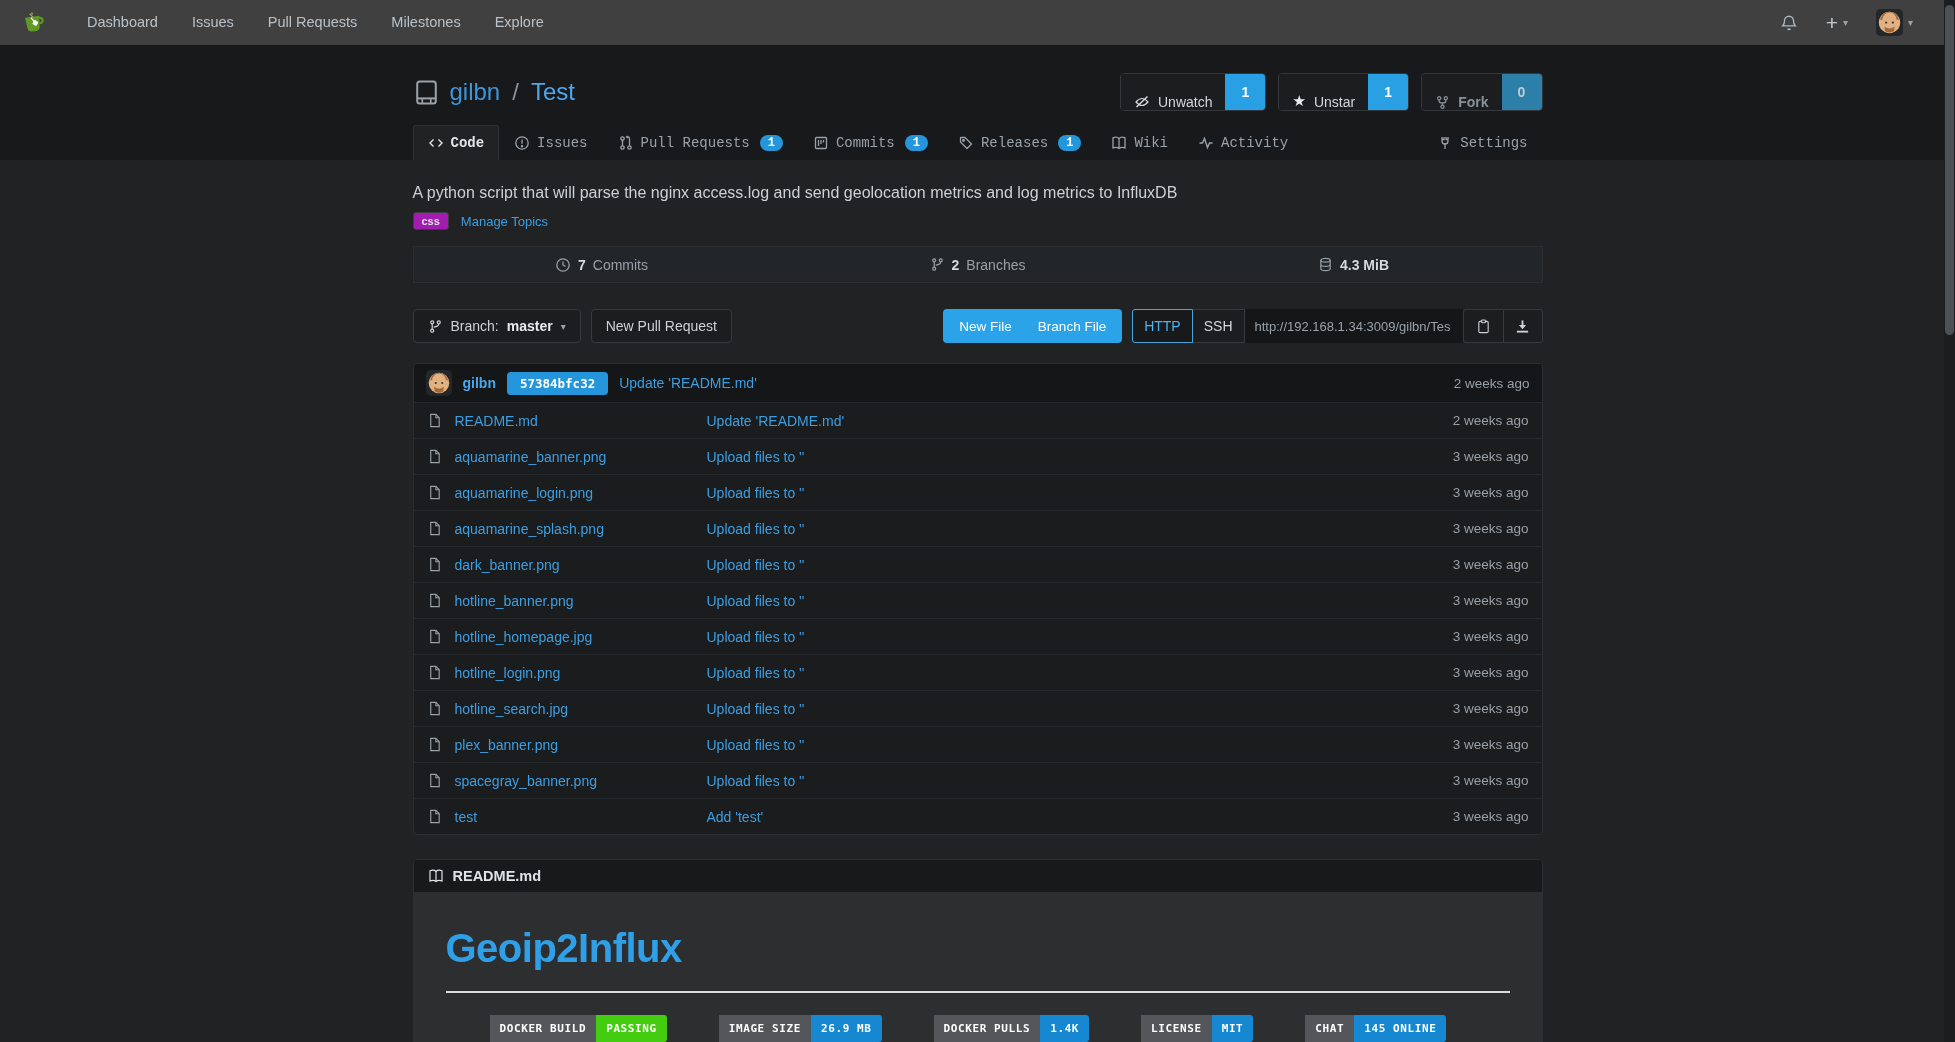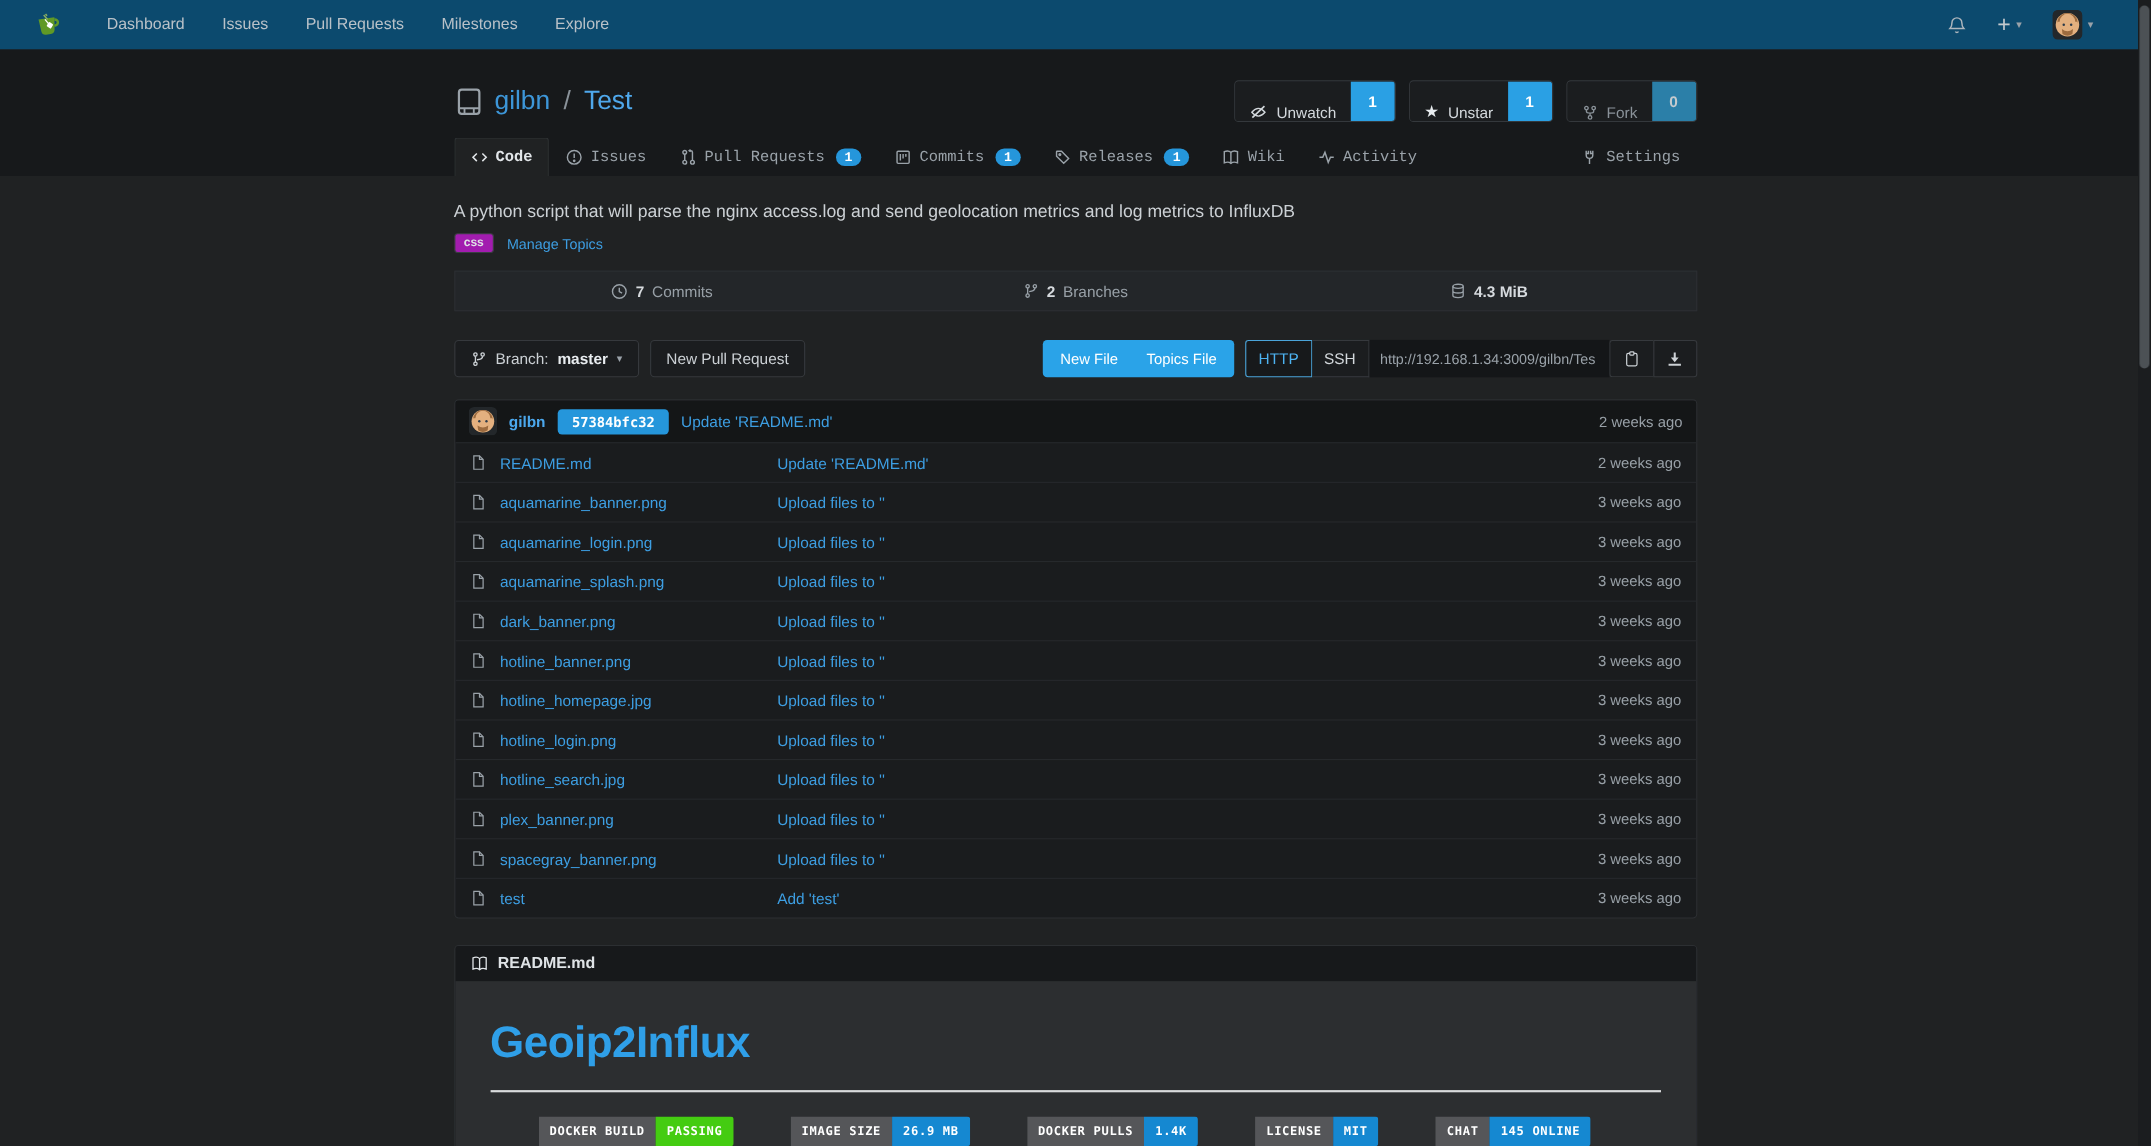--- a/index.html
+++ b/index.html
@@ -8,22 +8,22 @@
     background:#202223;
     font-family:"Liberation Sans","DejaVu Sans",sans-serif;
     color:#ccd1d5;
     font-size:14px;
   }
   a { text-decoration:none; }
   svg { display:block; }
 
   
   .navbar {
-    height:45px; background:#0c4a6e; display:flex; align-items:center;
-    padding:0 30px; gap:0;
+    height:45px; background:#404040; display:flex; align-items:center;
+    padding:0 20px; gap:0;
   }
   .brand { margin-right:22px; display:flex; align-items:center; cursor:pointer; }
   .nav-item {
     color:#b9c1c8; font-size:14.5px; padding:0 17px; cursor:pointer; line-height:45px;
   }
   .nav-right { margin-left:auto; display:flex; align-items:center; gap:28px; padding-right:22px; }
   .nav-icon { color:#aeb6bd; display:flex; align-items:center; gap:5px; cursor:pointer; }
   .caret { font-size:10px; color:#9aa2a9; }
   .avatar {
     width:27px; height:27px; border-radius:5px; overflow:hidden; background:#2a2d2f;
@@ -40,21 +40,21 @@
   .header-actions { margin-left:auto; display:flex; gap:12px; }
   .action-group { display:flex; border:1px solid #34383c; border-radius:4px; overflow:hidden; }
   .action-btn {
     display:flex; align-items:flex-end; gap:8px; background:#1b1d1f;
     color:#d3d8dc; padding:0 13px; height:36px; font-size:14px; cursor:pointer;
   }
   .action-count {
     background:#2aa0e4; color:#fff; width:40px; height:36px; display:flex;
     align-items:center; justify-content:center; font-weight:700; cursor:pointer;
   }
-  .action-group.disabled .action-btn { color:#8a9299; }
+  .action-group.disabled .action-btn { color:#8a9299;font-weight:bold; }
   .action-group.disabled .action-count { background:#2b7fa8; color:#c4cace; }
 
   .tabs { display:flex; align-items:flex-end; margin-top:2px;font-family:Liberation Mono, monospace; }
   .tab {
     display:flex; align-items:center; gap:7px; padding:9px 14px; color:#9aa2a9;
     font-size:14px; cursor:pointer; border:1px solid transparent; border-bottom:none;
   }
   .tab.active {
     background:#202223; border-color:#2e3234; border-radius:3px 3px 0 0;
     color:#e2e6e9; font-weight:700;
@@ -378,21 +378,21 @@
         <b>master</b>
         <span class="caret">▾</span>
       </div>
       <div class="btn">
         <span>New Pull Request</span>
       </div>
     </div>
     <div class="toolbar-right">
       <div class="blue-group">
         <span>New File</span>
-        <span>Topics File</span>
+        <span>Branch File</span>
       </div>
       <div class="clone-group">
         <div class="proto http">HTTP</div>
         <div class="proto ssh">SSH</div>
         <input class="clone-input" readonly="" value="http://192.168.1.34:3009/gilbn/Tes" style="">
         <div class="icon-btn first">
           <svg width="15" height="15" viewBox="0 0 16 16" fill="none" stroke="#ccd1d5" stroke-width="1.2">
             <rect x="3" y="2.5" width="10" height="12" rx="1.5"></rect>
             <rect x="6" y="1" width="4" height="3" rx="0.8" fill="#1b1d1f"></rect>
           </svg>

